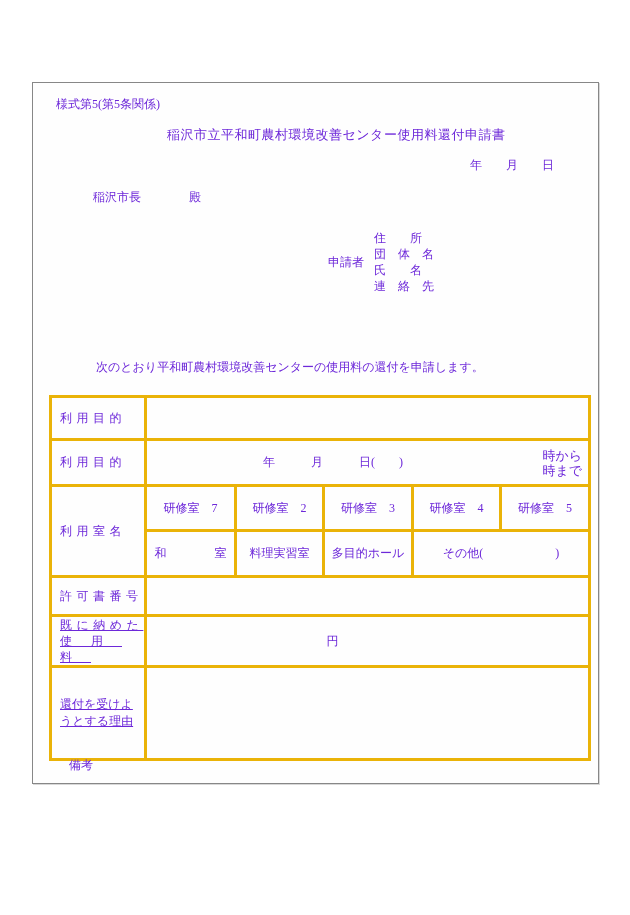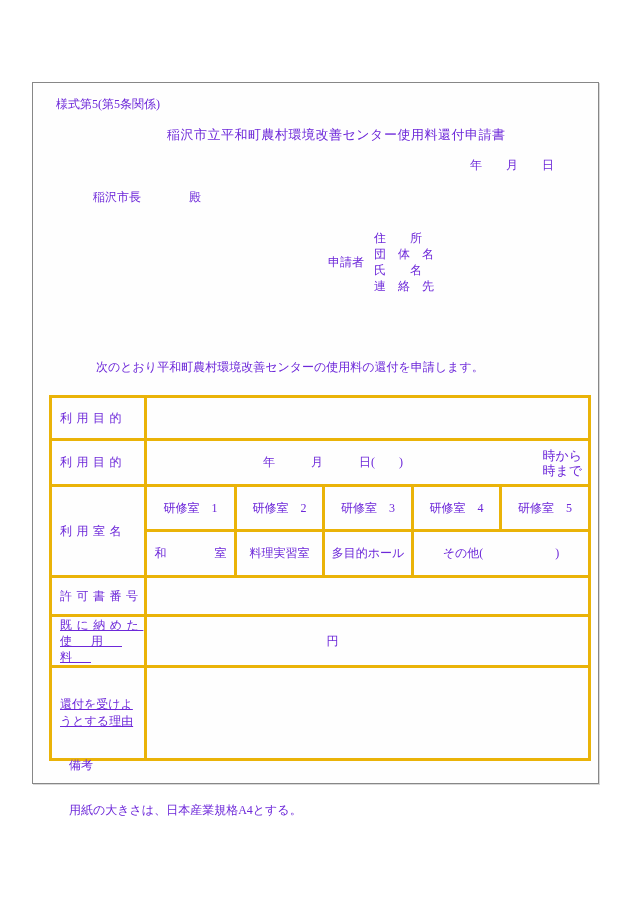--- a/index.html
+++ b/index.html
@@ -89,21 +89,21 @@
           <td colspan="5" class="datetime-cell">
             <span class="date-main">年　　　月　　　日(　　)</span>
             <span class="time-range">
               <div>時から</div>
               <div>時まで</div>
             </span>
           </td>
         </tr>
         <tr style="height:45px">
           <td class="lbl" rowspan="2">利用室名</td>
-          <td class="room">研修室　1</td>
+          <td class="room">研修室　7</td>
           <td class="room">研修室　2</td>
           <td class="room">研修室　3</td>
           <td class="room">研修室　4</td>
           <td class="room">研修室　5</td>
         </tr>
         <tr style="height:46px">
           <td class="room">和　　　　室</td>
           <td class="room">料理実習室</td>
           <td class="room">多目的ホール</td>
           <td class="room" colspan="2">その他(　　　　　　)</td>
@@ -126,17 +126,16 @@
             <div>還付を受けよ</div>
             <div>うとする理由</div>
           </td>
           <td colspan="5"></td>
         </tr>
       </tbody>
     </table>
 
     <div class="abs remarks">
       <span>備考</span>
-      <span>用紙の大きさは、日本産業規格A4とする。</span>
     </div>
 
   </div>
 </div>
 
 </body></html>

